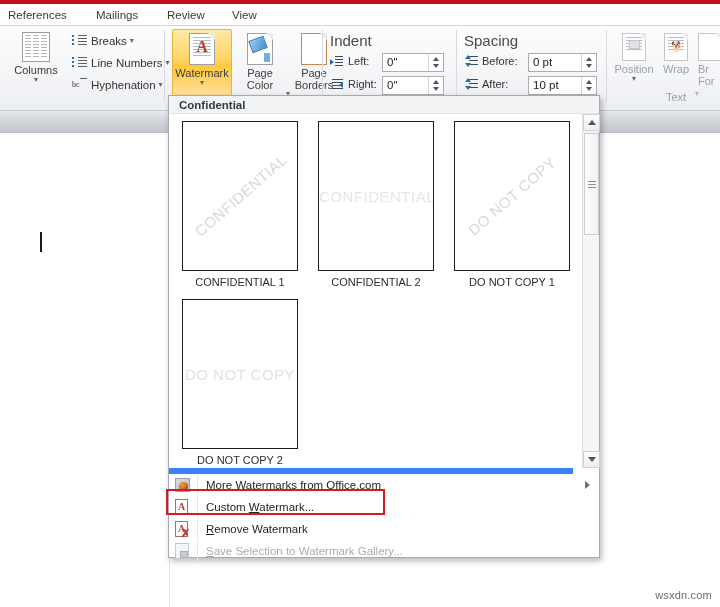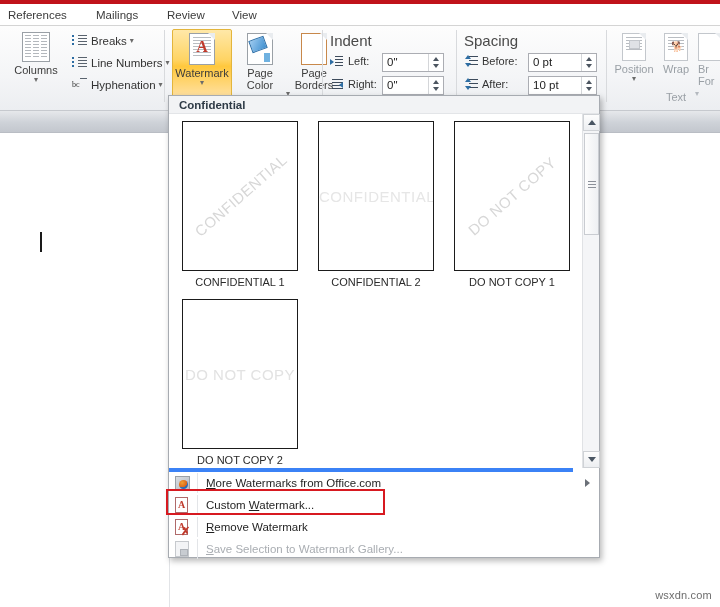--- a/index.html
+++ b/index.html
@@ -236,21 +236,21 @@
     border: 1px solid #c9ccd1;
   }
   .sb-thumb i {
     position: absolute; left: 3px; top: 47px; width: 8px; height: 1px;
     background: #8b9099; box-shadow: 0 3px 0 #8b9099, 0 6px 0 #8b9099;
   }
 
   
   .gal-menu {
     position: absolute; left: 0; bottom: 0; width: 404px; height: 89px;
-    background: #ffffff; border-top: 4px solid #3b82f6;
+    background: #ffffff; border-top: 6px solid #3b82f6;
   }
   .mi {
     position: absolute; left: 1px; width: 428px; height: 22px;
     font-size: 11.5px; color: #1f1f1f; line-height: 22px;
   }
   .mi .icbox {
     position: absolute; left: 3px; top: 2px; width: 20px; height: 18px;
   }
   .mi .sep-v {
     position: absolute; left: 27px; top: 1px; width: 1px; height: 20px;

